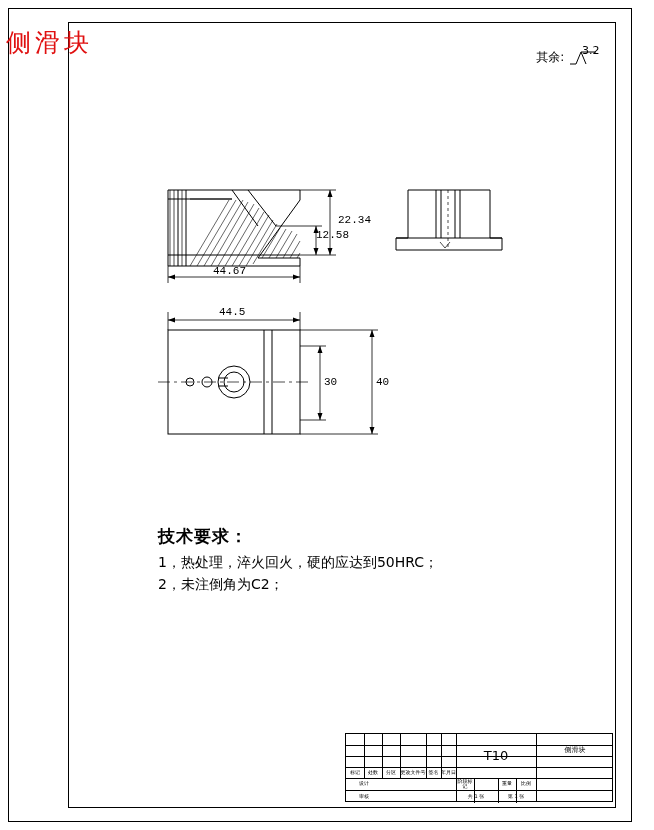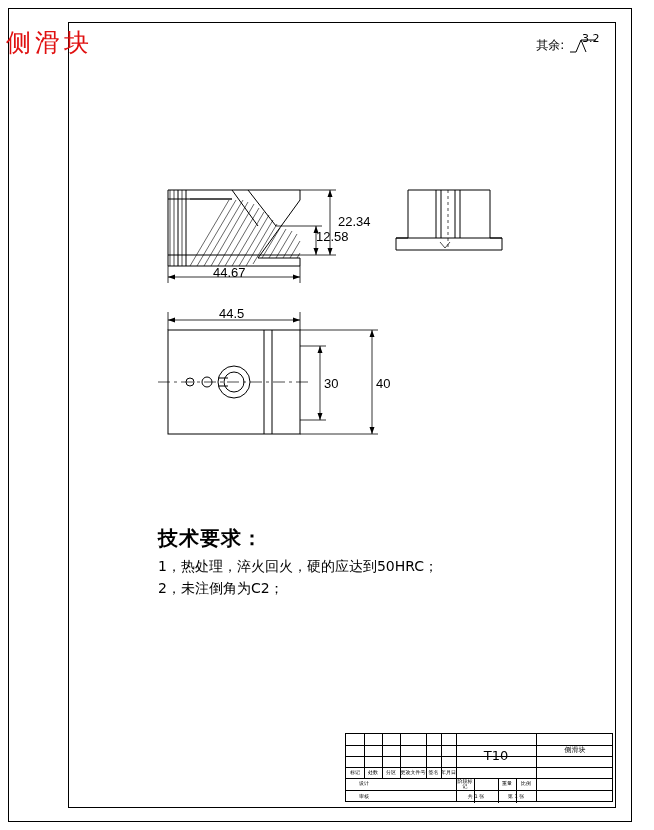--- a/index.html
+++ b/index.html
@@ -5,31 +5,31 @@
   html,body{margin:0;padding:0;background:#ffffff;}
   body{width:654px;height:830px;position:relative;font-family:"Liberation Sans",sans-serif;}
   .page{position:absolute;left:0;top:0;width:654px;height:830px;background:#fff;}
 
   
   .border-outer{position:absolute;left:8px;top:8px;width:622px;height:812px;border:1px solid #000;}
   .border-inner{position:absolute;left:68px;top:22px;width:546px;height:784px;border:1px solid #000;}
 
   .title-label{position:absolute;left:6px;top:26px;font-family:"DejaVu Sans",sans-serif;font-size:25px;color:#e01010;letter-spacing:4px;white-space:nowrap;}
 
-  .roughness{position:absolute;right:60px;top:36px;font-family:"DejaVu Sans",sans-serif;font-size:12px;color:#000;white-space:nowrap;}
+  .roughness{position:absolute;right:60px;top:48px;font-family:"DejaVu Sans",sans-serif;font-size:12px;color:#000;white-space:nowrap;}
   .roughness .sym{display:inline-block;position:relative;width:26px;height:16px;vertical-align:-3px;}
   .roughness .sym svg{position:absolute;left:0;top:0;}
   .roughness .val{position:absolute;left:14px;top:-4px;font-size:11px;}
-  .dim-txt{position:absolute;font-family:Liberation Sans, sans-serif;font-size:13px;color:#000;white-space:nowrap;}
+  .dim-txt{position:absolute;font-family:Liberation Mono, monospace;font-size:11px;color:#000;white-space:nowrap;}
 
   svg.draw{position:absolute;left:0;top:0;overflow:visible;}
 
   
   .tech{position:absolute;left:158px;top:525px;font-family:"DejaVu Sans",sans-serif;color:#000;}
-  .tech .h{font-size:20px;font-weight:bold;letter-spacing:1px;margin-bottom:6px;}
+  .tech .h{font-size:17px;font-weight:bold;letter-spacing:1px;margin-bottom:6px;}
   .tech .l{font-size:14px;margin-bottom:4px;white-space:nowrap;}
 
   
   .tb{position:absolute;left:345px;top:733px;width:268px;height:69px;border:1px solid #000;box-sizing:border-box;}
   .tb div{position:absolute;box-sizing:border-box;}
   .tb .v{border-left:1px solid #000;top:0;bottom:0;width:0;}
   .tb .h{border-top:1px solid #000;left:0;right:0;height:0;}
   .tb .cell{font-family:"DejaVu Sans",sans-serif;font-size:5px;color:#000;display:flex;align-items:center;justify-content:center;text-align:center;line-height:1.1;}
 </style>
 </head>

